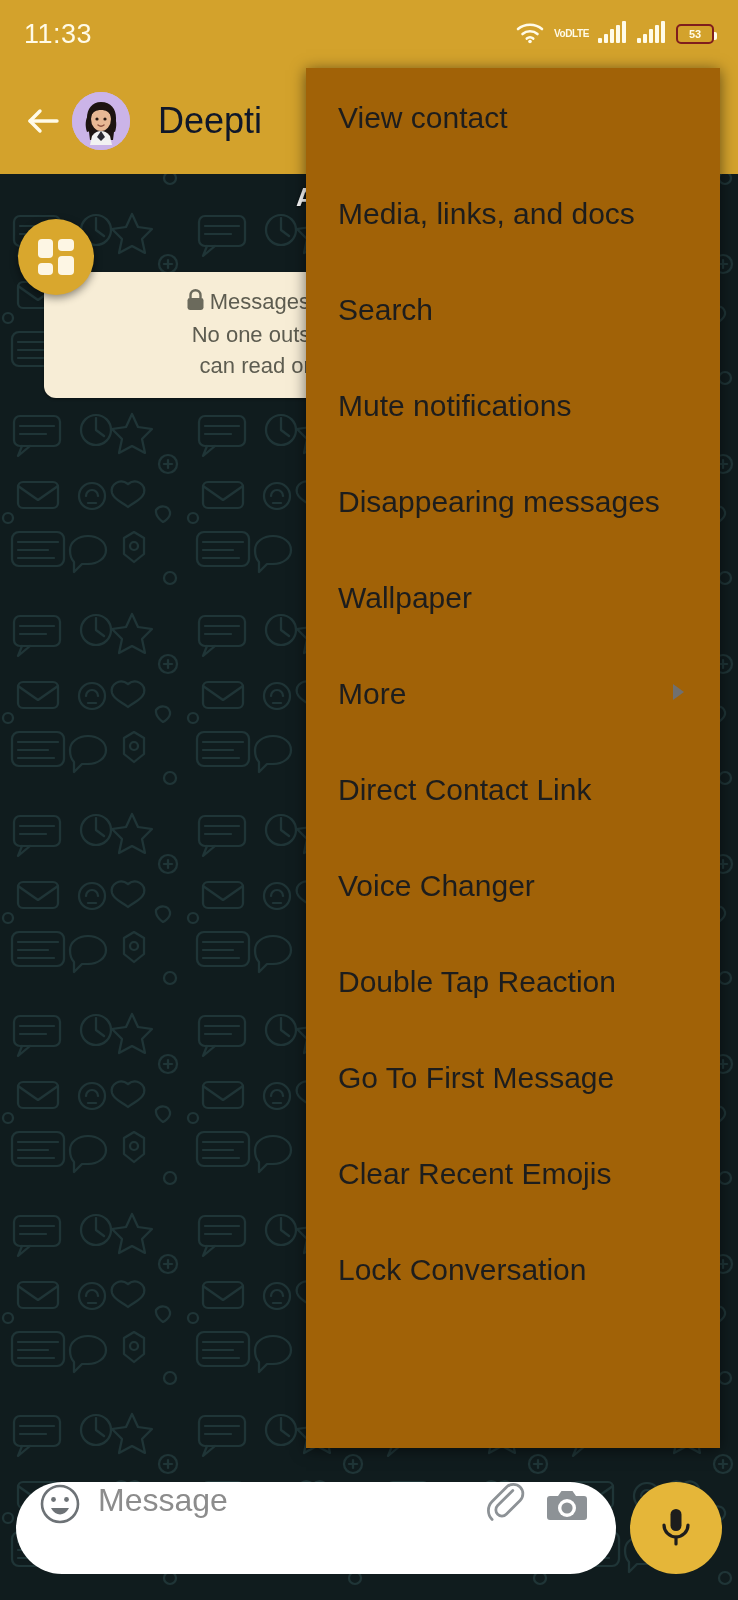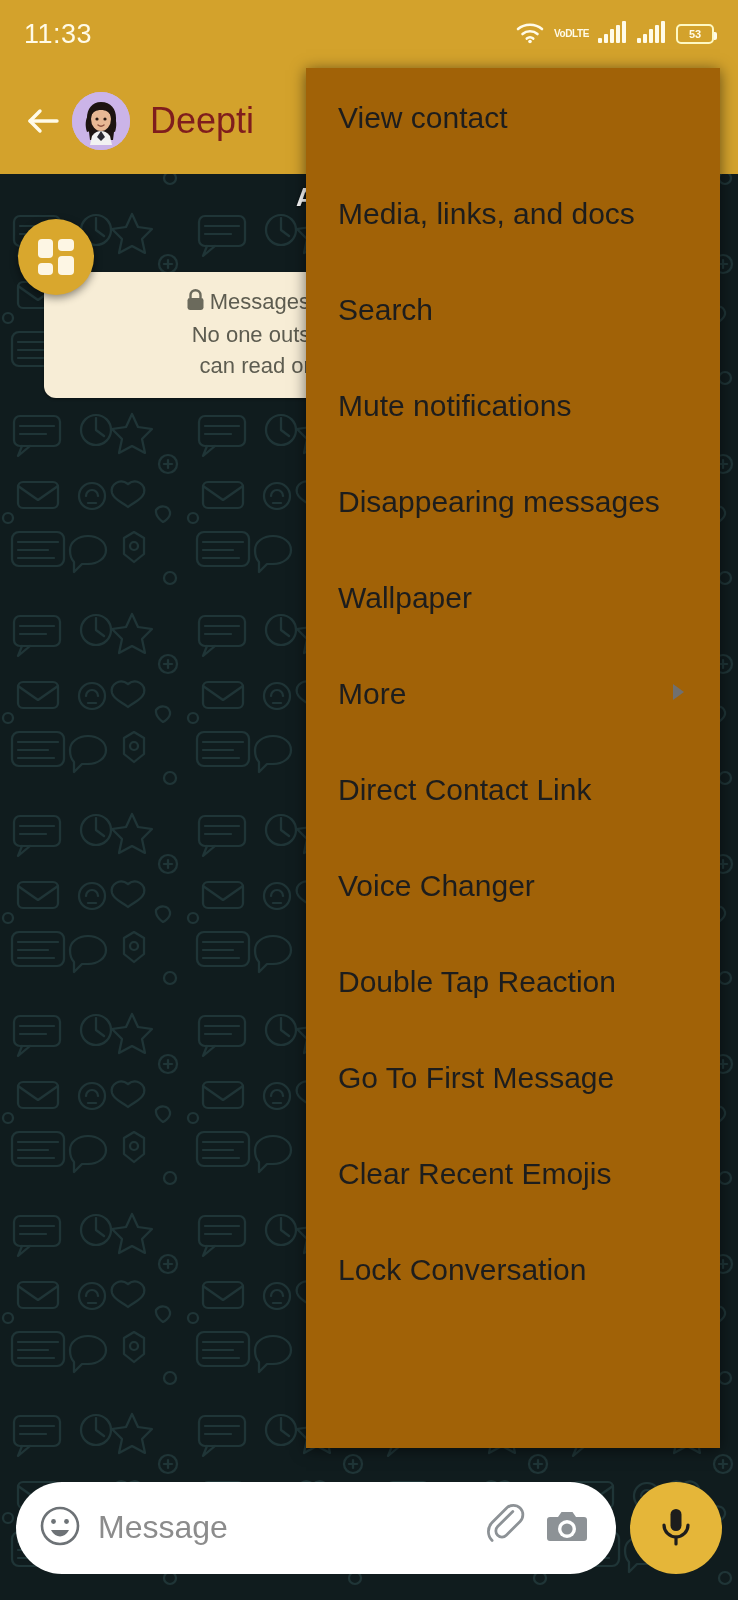--- a/index.html
+++ b/index.html
@@ -40,21 +40,21 @@
     margin-left:auto; display:flex; align-items:center; gap:9px;
   }
   .volte-badge {
     display:flex; flex-direction:row; justify-content:center;
     line-height:1; color:#fffbe8;
   }
   .volte-badge span { font-size:10px; font-weight:700; letter-spacing:-0.4px; }
   .batt {
     position:relative;
     width:38px; height:20px;
-    border:2px solid #fef9c3; border-radius:5px;
+    border:2px solid #7f1d1d; border-radius:5px;
     display:flex; align-items:center; justify-content:center;text-align:center;
   }
   .batt::after {
     content:""; position:absolute; right:-5px; top:6px;
     width:3px; height:8px; background:#fffbe8; border-radius:0 2px 2px 0;
   }
   .batt span { font-size:11px; color:#fffbe8; font-weight:600; }
 
   
   #chat-header {
@@ -66,22 +66,23 @@
     z-index:4;
   }
   #back-arrow { width:46px; height:46px; flex:none; margin-right:6px; }
   #avatar {
     width:58px; height:58px; border-radius:50%;
     background:#cbb4e8; flex:none;
     overflow:hidden; position:relative;
     margin-right:20px;
   }
   #contact-name {
-    color:#7f1d1d; font-size:36px; font-weight:400;
+    color:#0f172a; font-size:36px; font-weight:400;
     white-space:nowrap;
+    margin-left:8px;
   }
 
   
   #chat-body { position:absolute; top:174px; left:0; width:738px; bottom:0; }
 
   #top-message {
     position:absolute; top:8px; left:0; width:738px;
     text-align:center;
     color:#ffffff; font-size:26px; font-weight:700;
     text-shadow:0 1px 3px rgba(0,0,0,0.6);
@@ -140,21 +141,21 @@
     position:absolute; left:0; bottom:0;
     width:738px; height:145px;
     display:flex; align-items:center;
     padding:0 16px;
     z-index:10;
   }
   #input-pill {
     flex:1; height:92px;
     background:#ffffff;
     border-radius:46px;
-    display:flex; align-items:center;
+    display:flex; align-items:flex-start;
     padding:0 26px 0 22px;
     gap:16px;
   }
   #message-placeholder {
     flex:1; color:#8c8c8c; font-size:32px;
     white-space:nowrap;
   }
   #mic-button {
     width:92px; height:92px; border-radius:50%;
     background:#e5b639;

